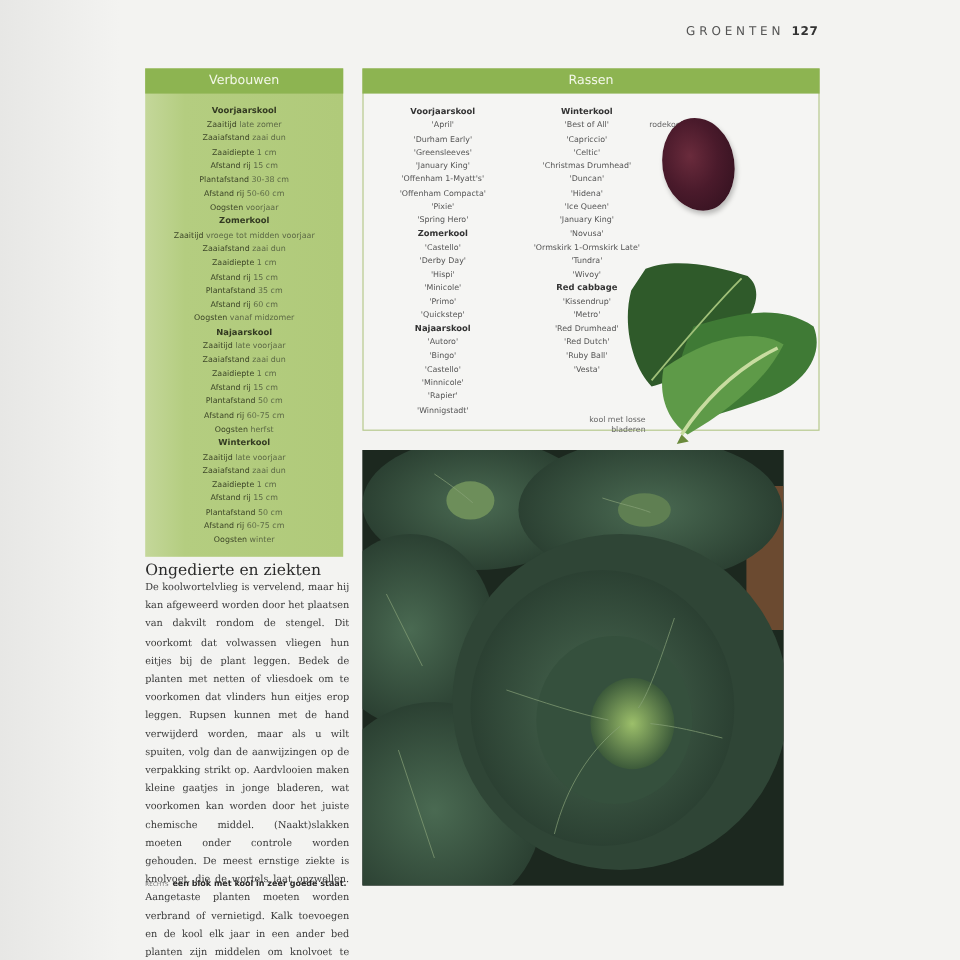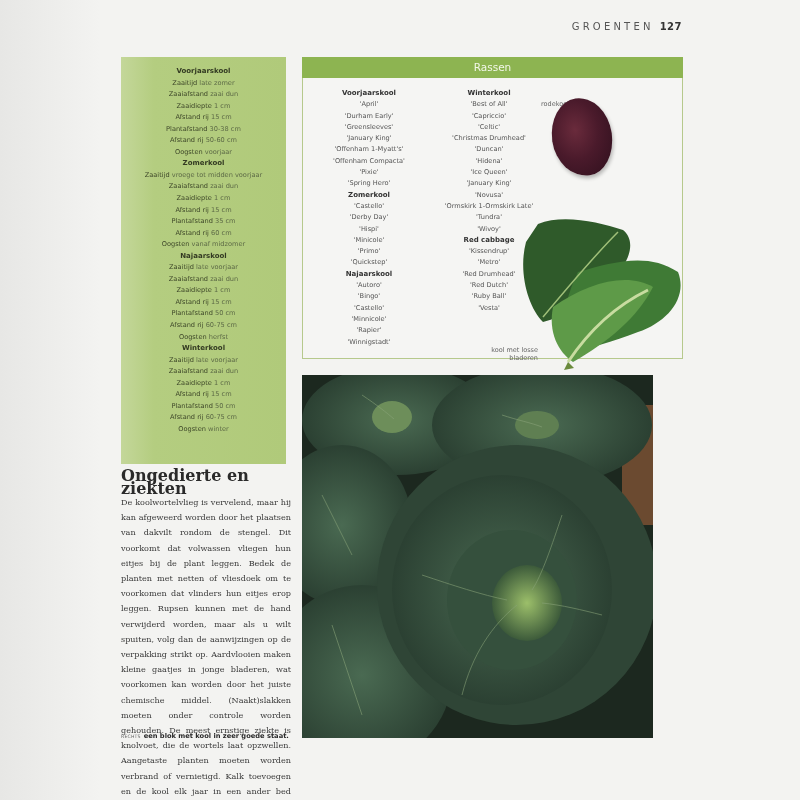--- a/index.html
+++ b/index.html
@@ -63,37 +63,38 @@
   .leaves { position: absolute; left: 518px; top: 212px; width: 170px; height: 158px; }
 
   
   .main-photo {
     position: absolute; left: 302px; top: 375px; width: 351px; height: 363px;
     background: #1e2a22; overflow: hidden;
   }
 
   
   .article { position: absolute; left: 121px; top: 469px; width: 170px; font-family: "DejaVu Serif", serif; }
-  .article h3 { margin: 0; font-size: 16px; font-weight: bold; color: #2a2a2a; line-height: 13px; }
+  .article h3 { margin: 0; font-size: 13px; font-weight: normal; color: #2a2a2a; line-height: 13px; }
   .article p { margin: 0; font-size: 8.1px; line-height: 15.2px; color: #3a3a3a; text-align: justify; }
 
   .caption { position: absolute; left: 121px; top: 732px; font-size: 6.7px; color: #333; }
   .caption .pos { font-size: 4.6px; letter-spacing: 0.2px; color: #666; margin-right: 3px; }
   .caption .txt { font-weight: bold; color: #2a2a2a; }
 </style>
 </head>
 <body>
 
 <div class="page-shade"></div>
 
 <div class="running-head">
   <span class="section">GROENTEN</span><span class="pageno">127</span>
 </div>
 
 <div class="verbouwen">
+  <div class="box-header">Verbouwen</div>
   <div class="body" id="verb-body">
       <div class="crop">Voorjaarskool</div>
       <div><span class="lbl">Zaaitijd</span> <span class="val">late zomer</span></div>
       <div><span class="lbl">Zaaiafstand</span> <span class="val">zaai dun</span></div>
       <div><span class="lbl">Zaaidiepte</span> <span class="val">1 cm</span></div>
       <div><span class="lbl">Afstand rij</span> <span class="val">15 cm</span></div>
       <div><span class="lbl">Plantafstand</span> <span class="val">30-38 cm</span></div>
       <div><span class="lbl">Afstand rij</span> <span class="val">50-60 cm</span></div>
       <div><span class="lbl">Oogsten</span> <span class="val">voorjaar</span></div>
       <div class="crop">Zomerkool</div>

